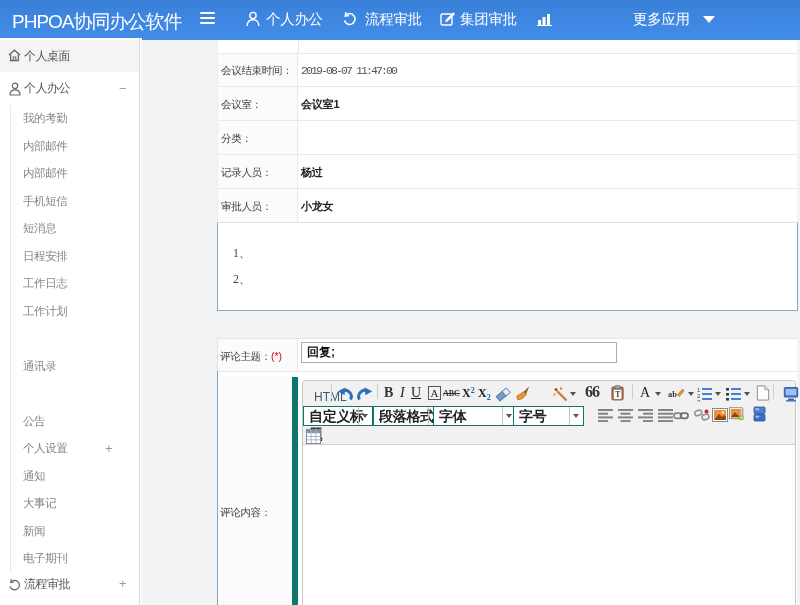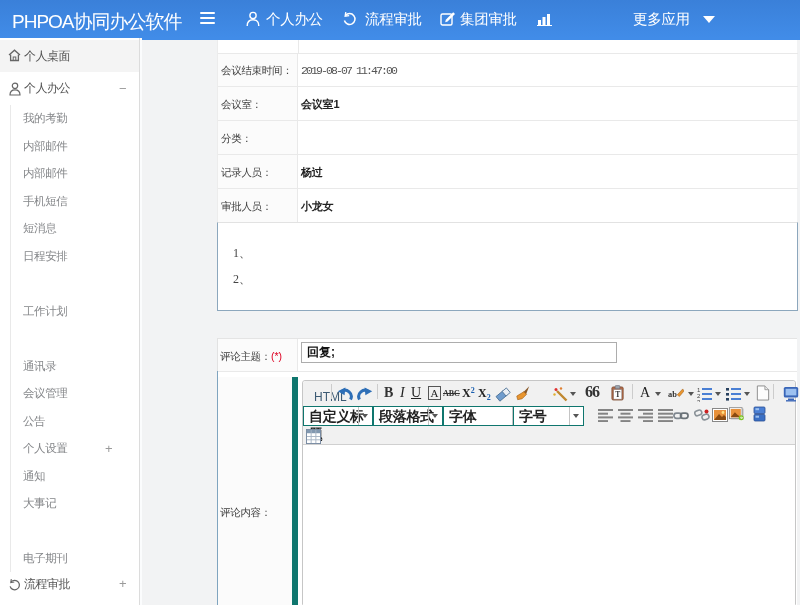--- a/index.html
+++ b/index.html
@@ -96,27 +96,28 @@
     <span style="position:absolute;left:24px">个人办公</span>
     <span class="pm" style="left:119px;top:0">−</span>
   </div>
   <div class="subline"></div>
   <div class="sub" style="top:67px;height:27.5px;line-height:27.5px">我的考勤</div>
   <div class="sub" style="top:94.5px;height:27.5px;line-height:27.5px">内部邮件</div>
   <div class="sub" style="top:122px;height:27.5px;line-height:27.5px">内部邮件</div>
   <div class="sub" style="top:149.5px;height:27.5px;line-height:27.5px">手机短信</div>
   <div class="sub" style="top:177px;height:27.5px;line-height:27.5px">短消息</div>
   <div class="sub" style="top:204.5px;height:27.5px;line-height:27.5px">日程安排</div>
+  <div class="sub" style="top:232px;height:27.5px;line-height:27.5px">工作日志</div>
   <div class="sub" style="top:259.5px;height:27.5px;line-height:27.5px">工作计划</div>
   <div class="sub" style="top:314.5px;height:27.5px;line-height:27.5px">通讯录</div>
-  <div class="sub" style="top:342px;height:27.5px;line-height:27.5px">会议管理</div>
   <div class="sub" style="top:369.5px;height:27.5px;line-height:27.5px">公告</div>
   <div class="sub" style="top:397px;height:27.5px;line-height:27.5px">个人设置<span class="pm" style="left:82px;top:0">+</span></div>
   <div class="sub" style="top:424.5px;height:27.5px;line-height:27.5px">通知</div>
   <div class="sub" style="top:452px;height:27.5px;line-height:27.5px">大事记</div>
+  <div class="sub" style="top:479.5px;height:27.5px;line-height:27.5px">新闻</div>
   <div class="sub" style="top:507px;height:27.5px;line-height:27.5px">电子期刊</div>
   <div class="sitem" style="top:530px;height:32px;line-height:32px">
     <svg style="position:absolute;left:8px;top:10px" width="14" height="14" viewBox="0 0 16 16">
         <path d="M3.5 4.5 A5.4 5.4 0 1 1 2.4 9.5" fill="none" stroke="#666" stroke-width="1.4"></path>
         <path d="M3.8 1.2 L3.2 5.2 L7.2 4.6" fill="none" stroke="#666" stroke-width="1.3"></path>
       </svg>
     <span style="position:absolute;left:24px">流程审批</span>
     <span class="pm" style="left:119px;top:0">+</span>
   </div>
 </div>
@@ -253,21 +254,21 @@
         <rect x="5" y="12.5" width="6" height="1.6" fill="#3a66b8"></rect>
         <rect x="3" y="14.1" width="10" height="1.4" fill="#3a66b8"></rect>
       </svg>
 
     <div class="sel" style="left:0px;width:70px">自定义标题<span class="selc">
           <span class="car" style="left:3px;top:7px"></span>
         </span></div>
     <div class="sel" style="left:70px;width:70px">段落格式<span class="selc">
           <span class="car" style="left:3px;top:7px"></span>
         </span></div>
-    <div class="sel" style="left:140px;width:84px">字体<span class="selc">
+    <div class="sel" style="left:130px;width:84px">字体<span class="selc">
           <span class="car" style="left:3px;top:7px"></span>
         </span></div>
     <div class="sel" style="left:210px;width:71px">字号<span class="selc">
           <span class="car" style="left:3px;top:7px"></span>
         </span></div>
 
     <svg class="alic" style="left:295px" viewBox="0 0 15 13">
         <rect x="0" y="0" width="15" height="2" fill="#848484"></rect>
         <rect x="0" y="3.7" width="10" height="2" fill="#848484"></rect>
         <rect x="0" y="7.4" width="15" height="2" fill="#848484"></rect>

